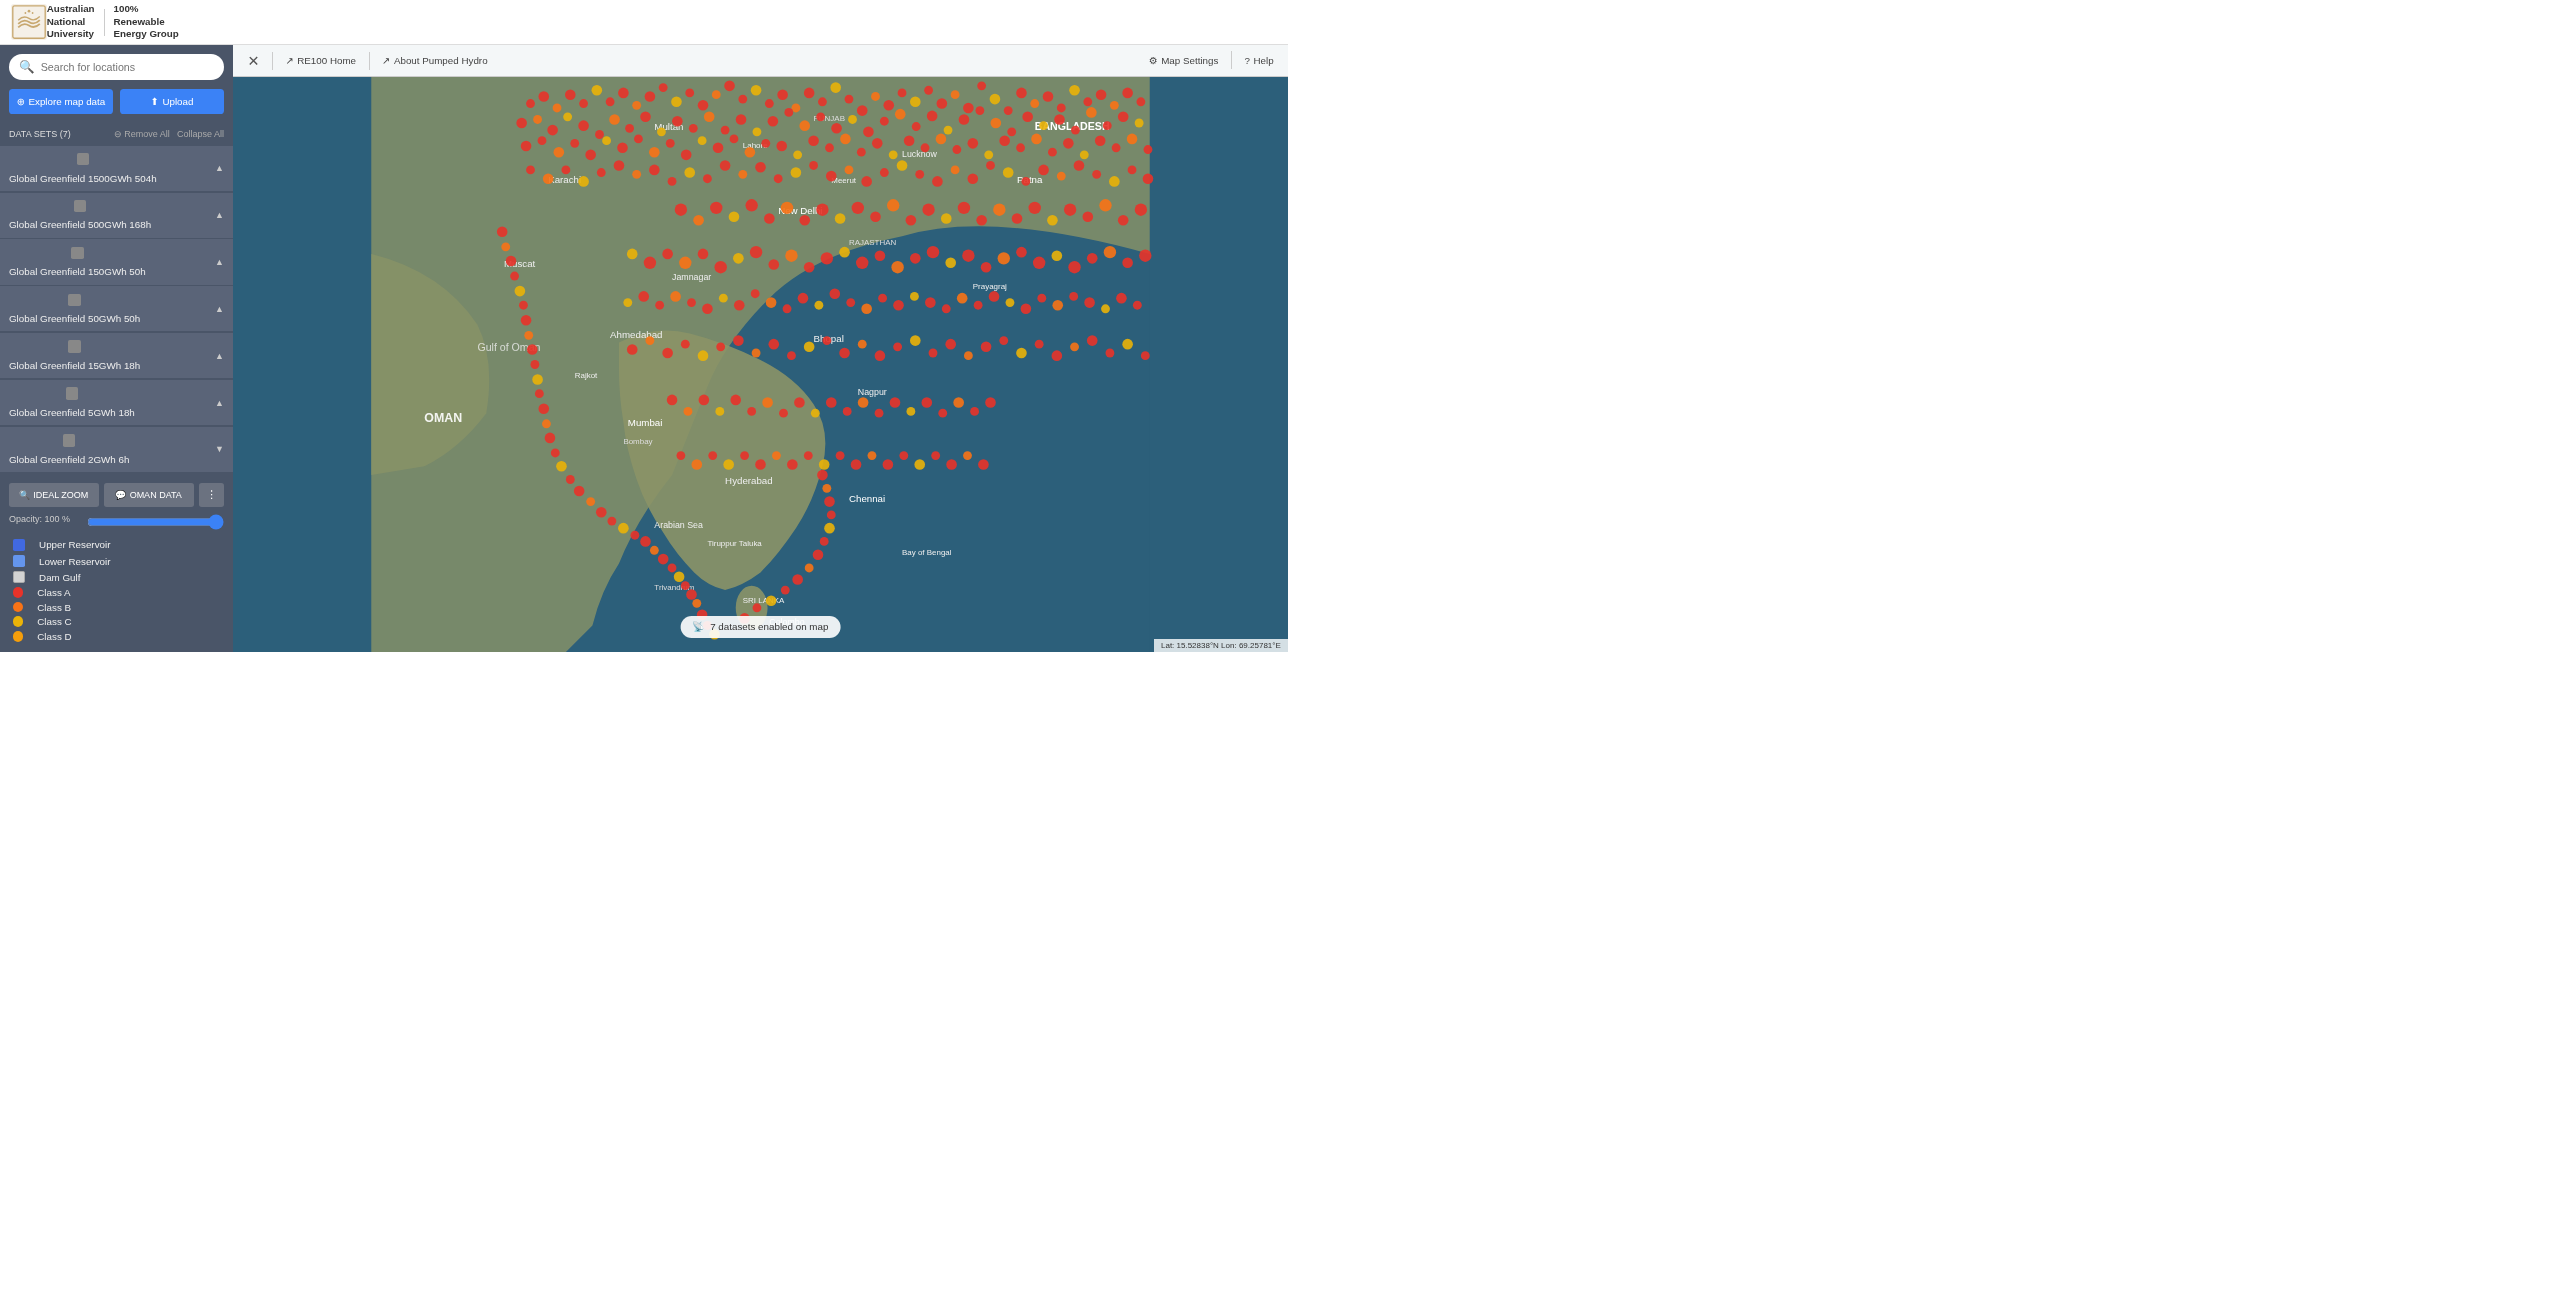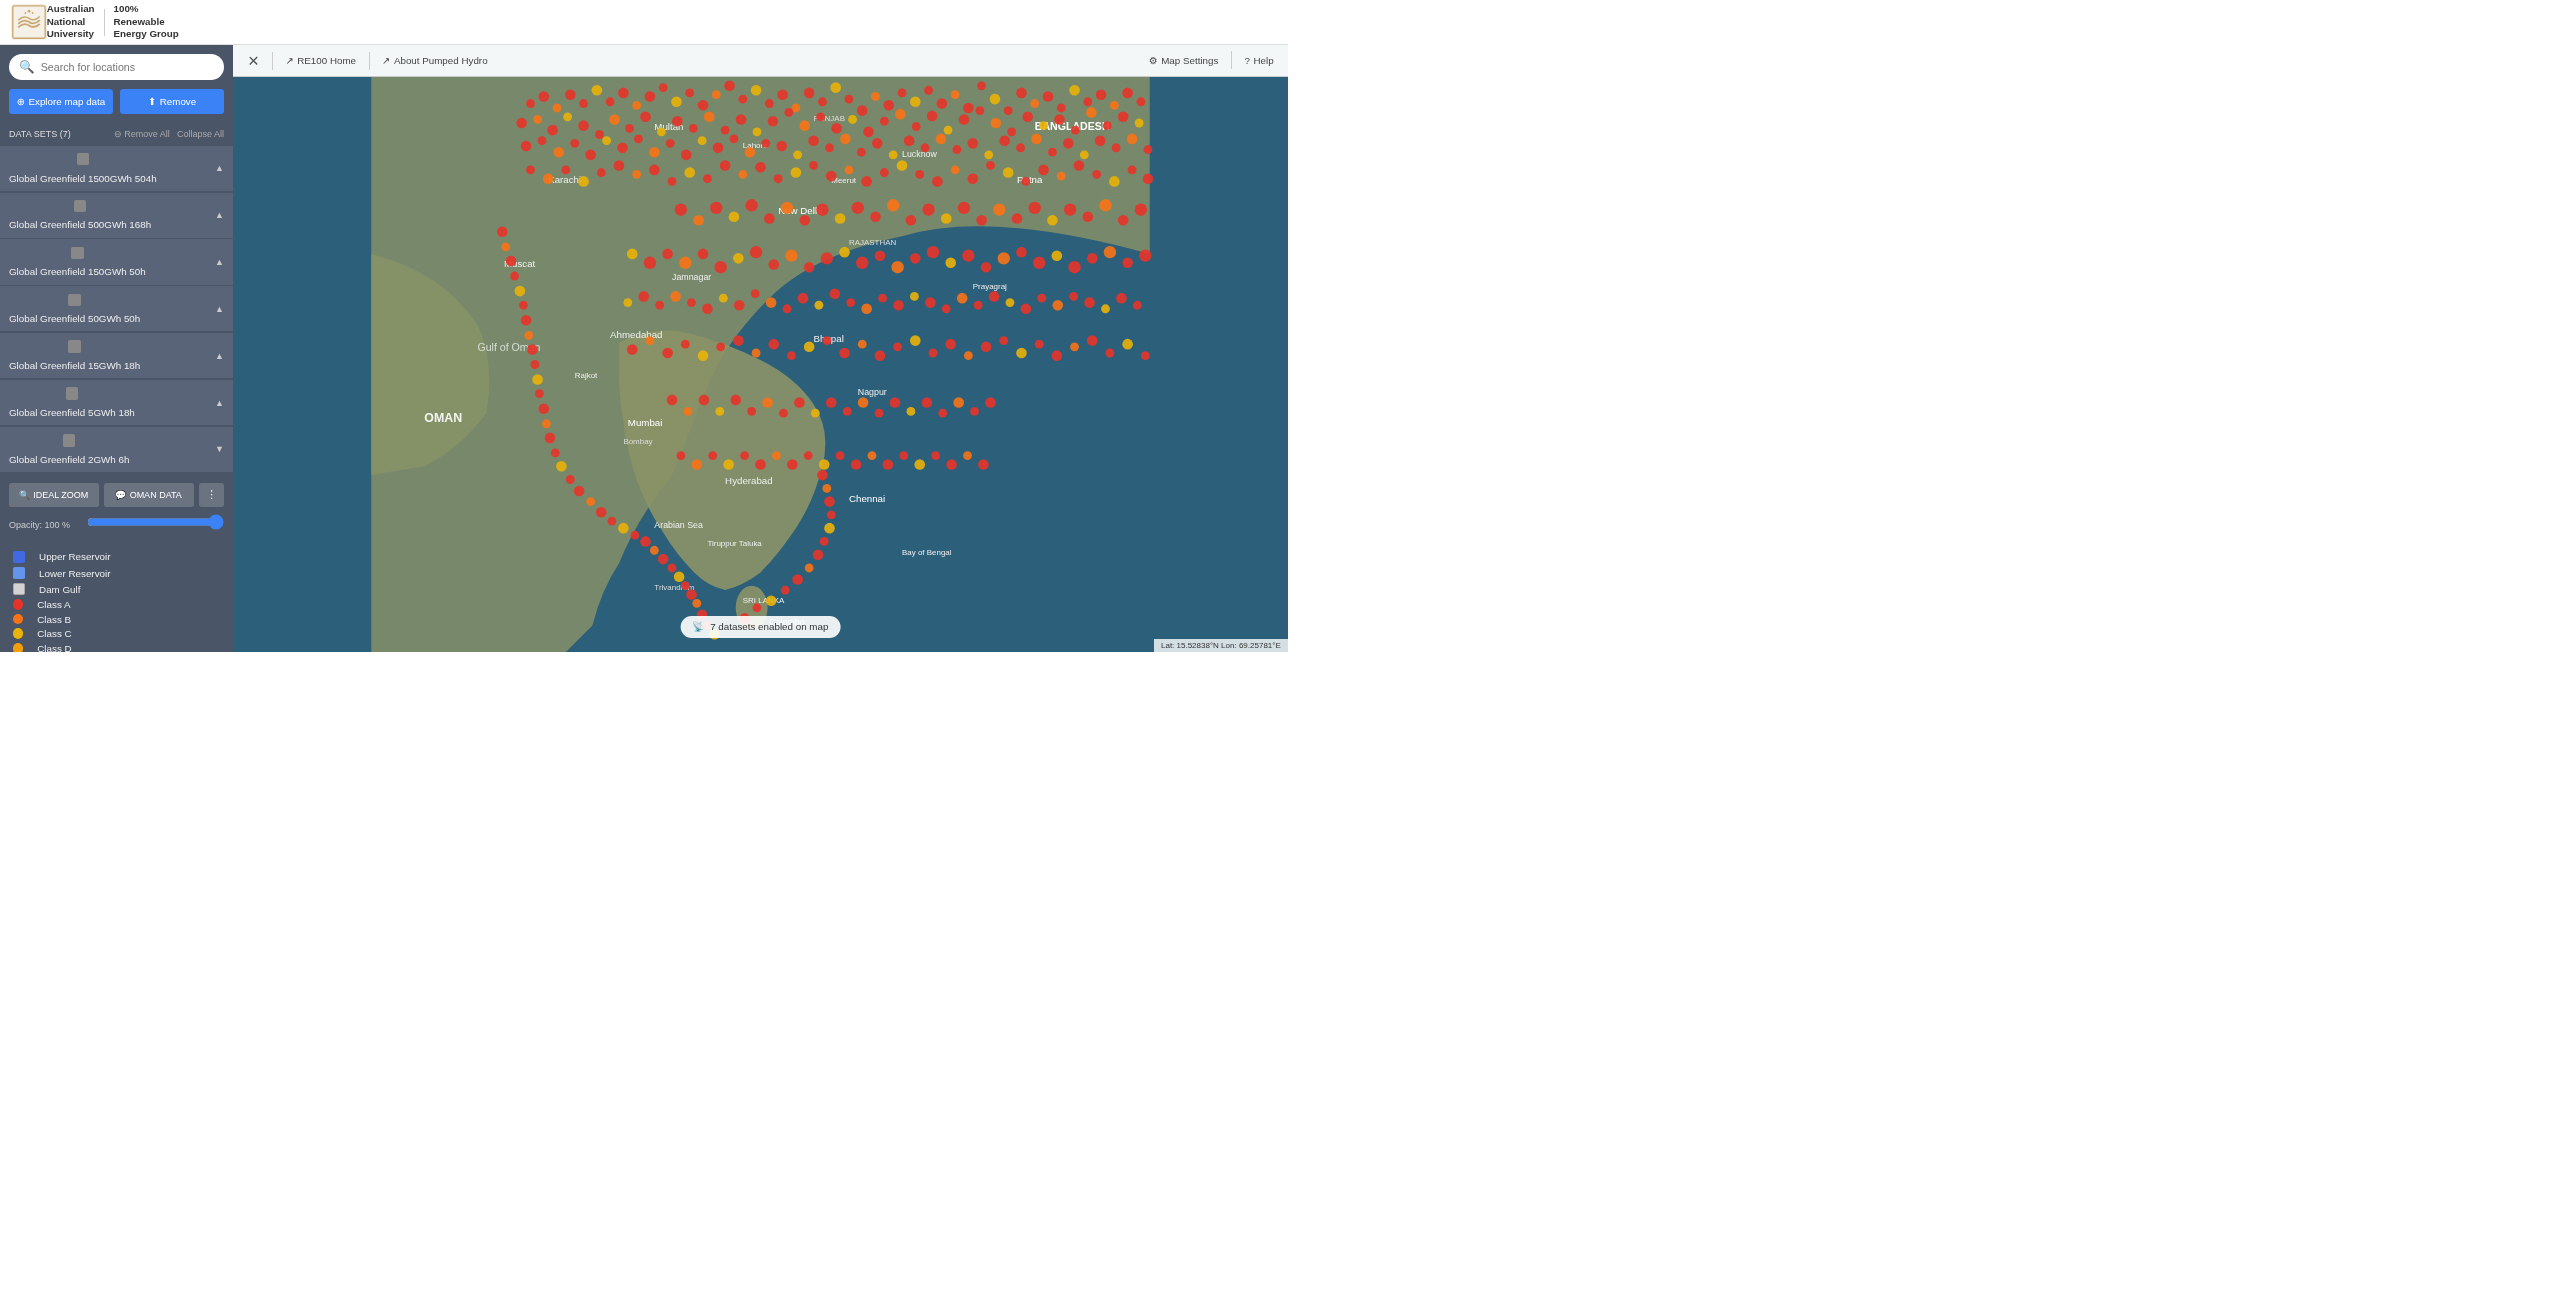--- a/index.html
+++ b/index.html
@@ -212,25 +212,25 @@
       color: #fff;
       border: none;
       border-radius: 2.7px;
       padding: 5.4px 7.2px;
       font-size: 10.7px;
       cursor: pointer;
     }
 
     .opacity-row {
       display: flex;
-      align-items: flex-end;
+      align-items: flex-start;
       gap: 17px;
       font-size: 9px;
       color: #ccc;
-      margin-bottom: 21px;
+      margin-bottom: 9px;
     }
     .opacity-slider {
       flex: 1;
       accent-color: #3b82f6;
     }
 
     .legend-items {
       padding: 0 3.6px;
     }
     .legend-item {
@@ -396,21 +396,21 @@
       <input type="text" placeholder="Search for locations" style="">
     </div>
 
     <div class="action-buttons">
       <button class="btn-explore">
         <span>⊕</span>
         <span>Explore map data</span>
       </button>
       <button class="btn-upload">
         <span>⬆</span>
-        <span>Remove</span>
+        <span>Upload</span>
       </button>
     </div>
 
     <div class="datasets-header">
       <span class="datasets-header-left">DATA SETS (7)</span>
       <div class="datasets-header-right">
         <button class="remove-all-btn">
           <span>⊖</span>
           <span>Remove All</span>
         </button>

